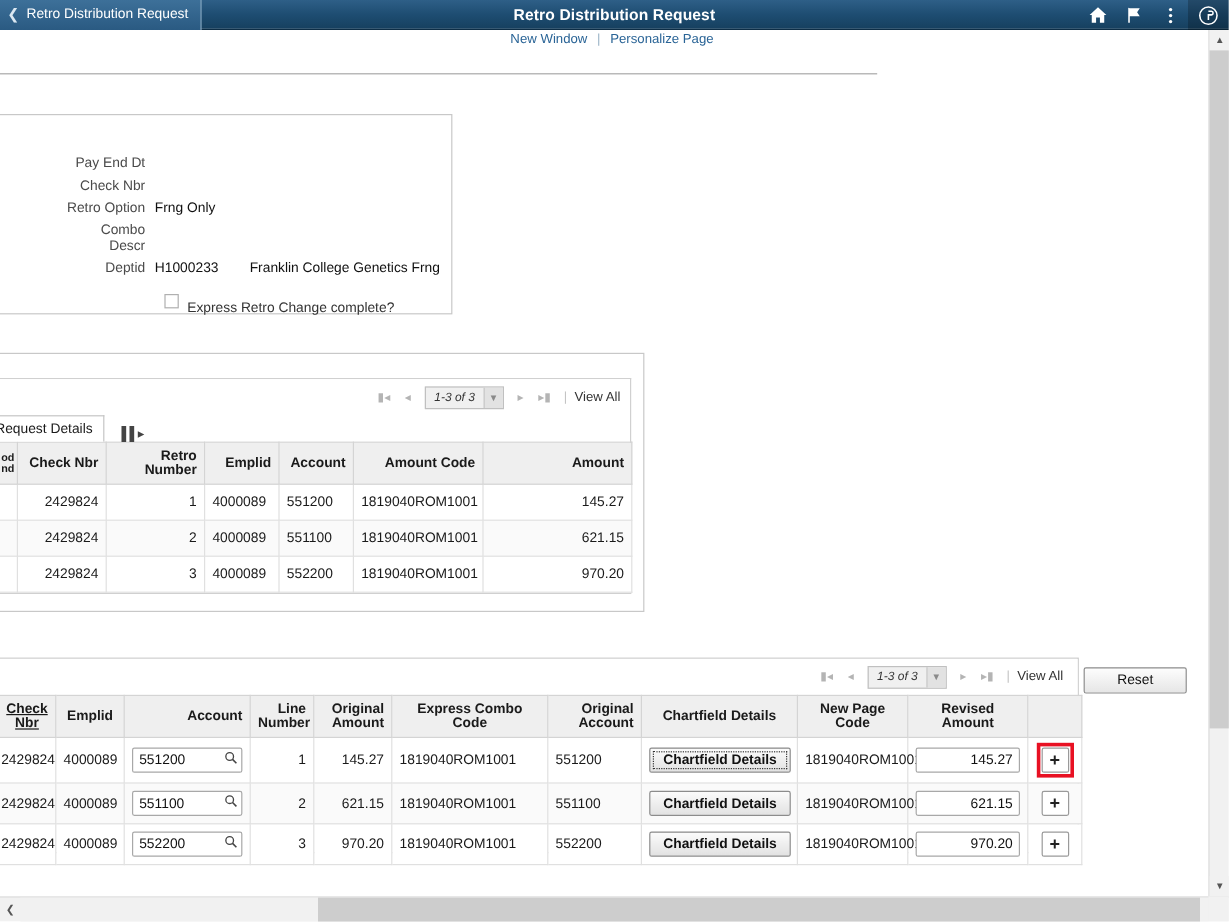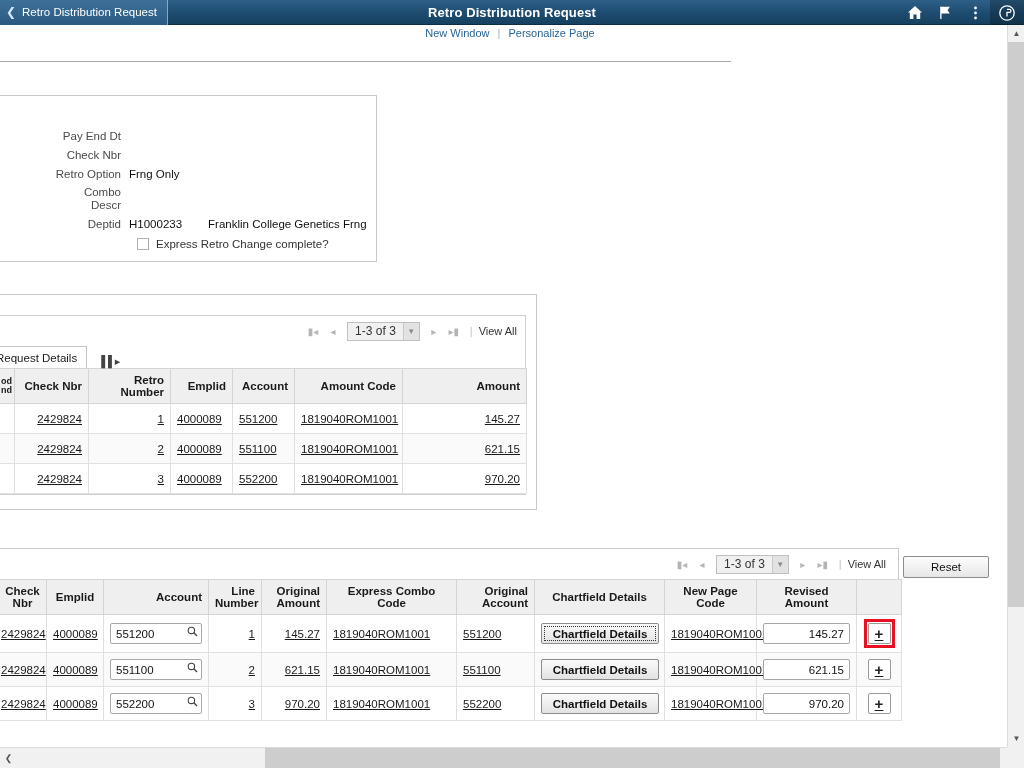--- a/index.html
+++ b/index.html
@@ -124,21 +124,21 @@
     font-size: 11.5px;
   }
   .chkbox {
     width: 12px; height: 12px;
     border: 1px solid #b0b0b0;
     background: #fff;
     margin-right: 7px;
     cursor: pointer;
     flex: 0 0 12px;
   }
-  .chk-label { color: #333; }
+  .chk-label { color: #333; margin-top: 13px; }
 
   
   .grid1-panel {
     position: absolute;
     top: 294px; left: -3px;
     width: 540px; height: 216px;
     border: 1px solid #c8c8c8;
     background: #ffffff;
   }
   .grid1-inner {
@@ -168,22 +168,23 @@
   }
   .pg-counter {
     display: flex; align-items: center;
     height: 19px;
     border: 1px solid #c0c0c0;
     background: #f0f0f0;
     margin: 0 4px;
     cursor: pointer;
   }
   .pg-counter-text {
-    padding: 0 7px; font-size: 12px; color: #333;
+    padding: 0 7px; font-size: 10px; color: #333;
     line-height: 17px;
+    font-style: italic;
   }
   .pg-counter-caret {
     width: 16px; height: 17px;
     border-left: 1px solid #c8c8c8;
     background: #e2e2e2;
     display: flex; align-items: center; justify-content: center;
     color: #8a8a8a; font-size: 8px;
   }
   .pg-pipe { color: #c4c4c4; margin: 0 6px; }
   .pg-viewall {
@@ -235,21 +236,20 @@
     vertical-align: middle;
     line-height: 12px;
   }
   table.psgrid td {
     border: 1px solid #e0e0e0;
     padding: 6px 6px;
     color: #1a1a1a;
     vertical-align: middle;
     background: #ffffff;
     height: 30px;
-    text-decoration: underline;
   }
   table.psgrid tr.alt td { background: #fafafa; }
   .ta-l { text-align: left !important; }
   .ta-r { text-align: right !important; }
   .ta-c { text-align: center !important; }
 
   
   .grid2-panel {
     position: absolute;
     top: 548px; left: -3px;
@@ -577,21 +577,21 @@
           <col style="width:65px">
           <col style="width:130px">
           <col style="width:78px">
         <col style="width:130px">
           <col style="width:92px">
           <col style="width:100px">
           <col style="width:45px">
       </colgroup>
       <thead>
         <tr>
-          <th class="ta-c" style="padding:5px 3px;">Check<br>Nbr</th>
+          <th class="ta-c" style="padding:5px 3px;text-decoration:underline;">Check<br>Nbr</th>
           <th class="ta-c">Emplid</th>
           <th>Account</th>
           <th>Line<br>Number</th>
           <th>Original<br>Amount</th>
           <th class="ta-c">Express Combo Code</th>
           <th>Original<br>Account</th>
           <th class="ta-c">Chartfield Details</th>
           <th class="ta-c">New Page Code</th>
           <th class="ta-c">Revised Amount</th>
           <th></th>

